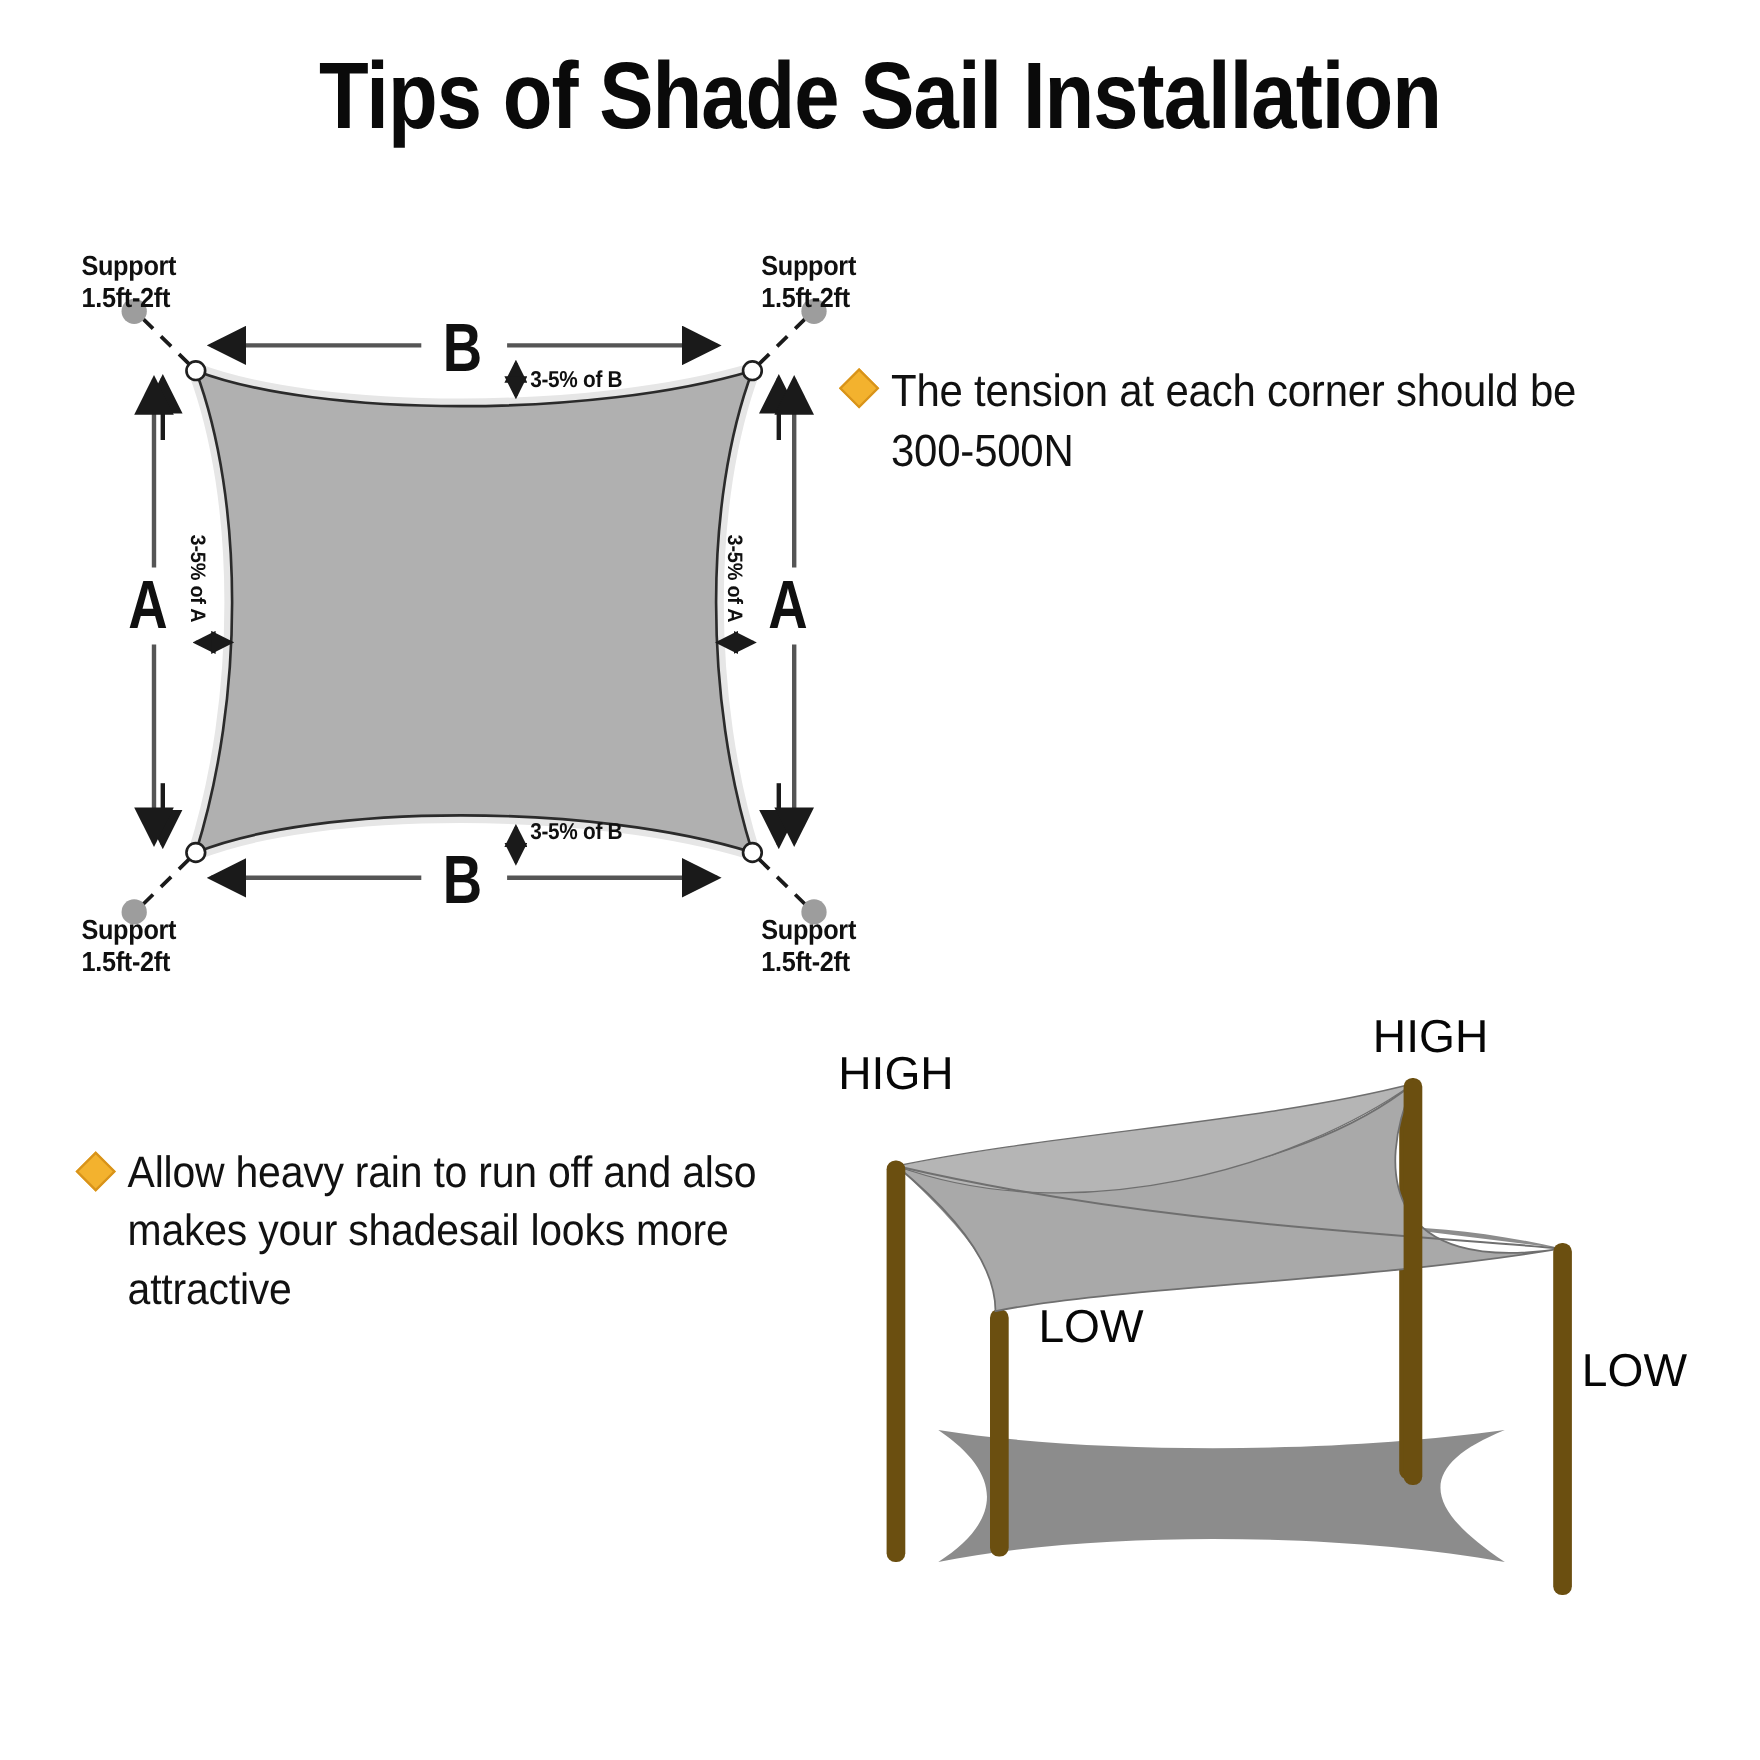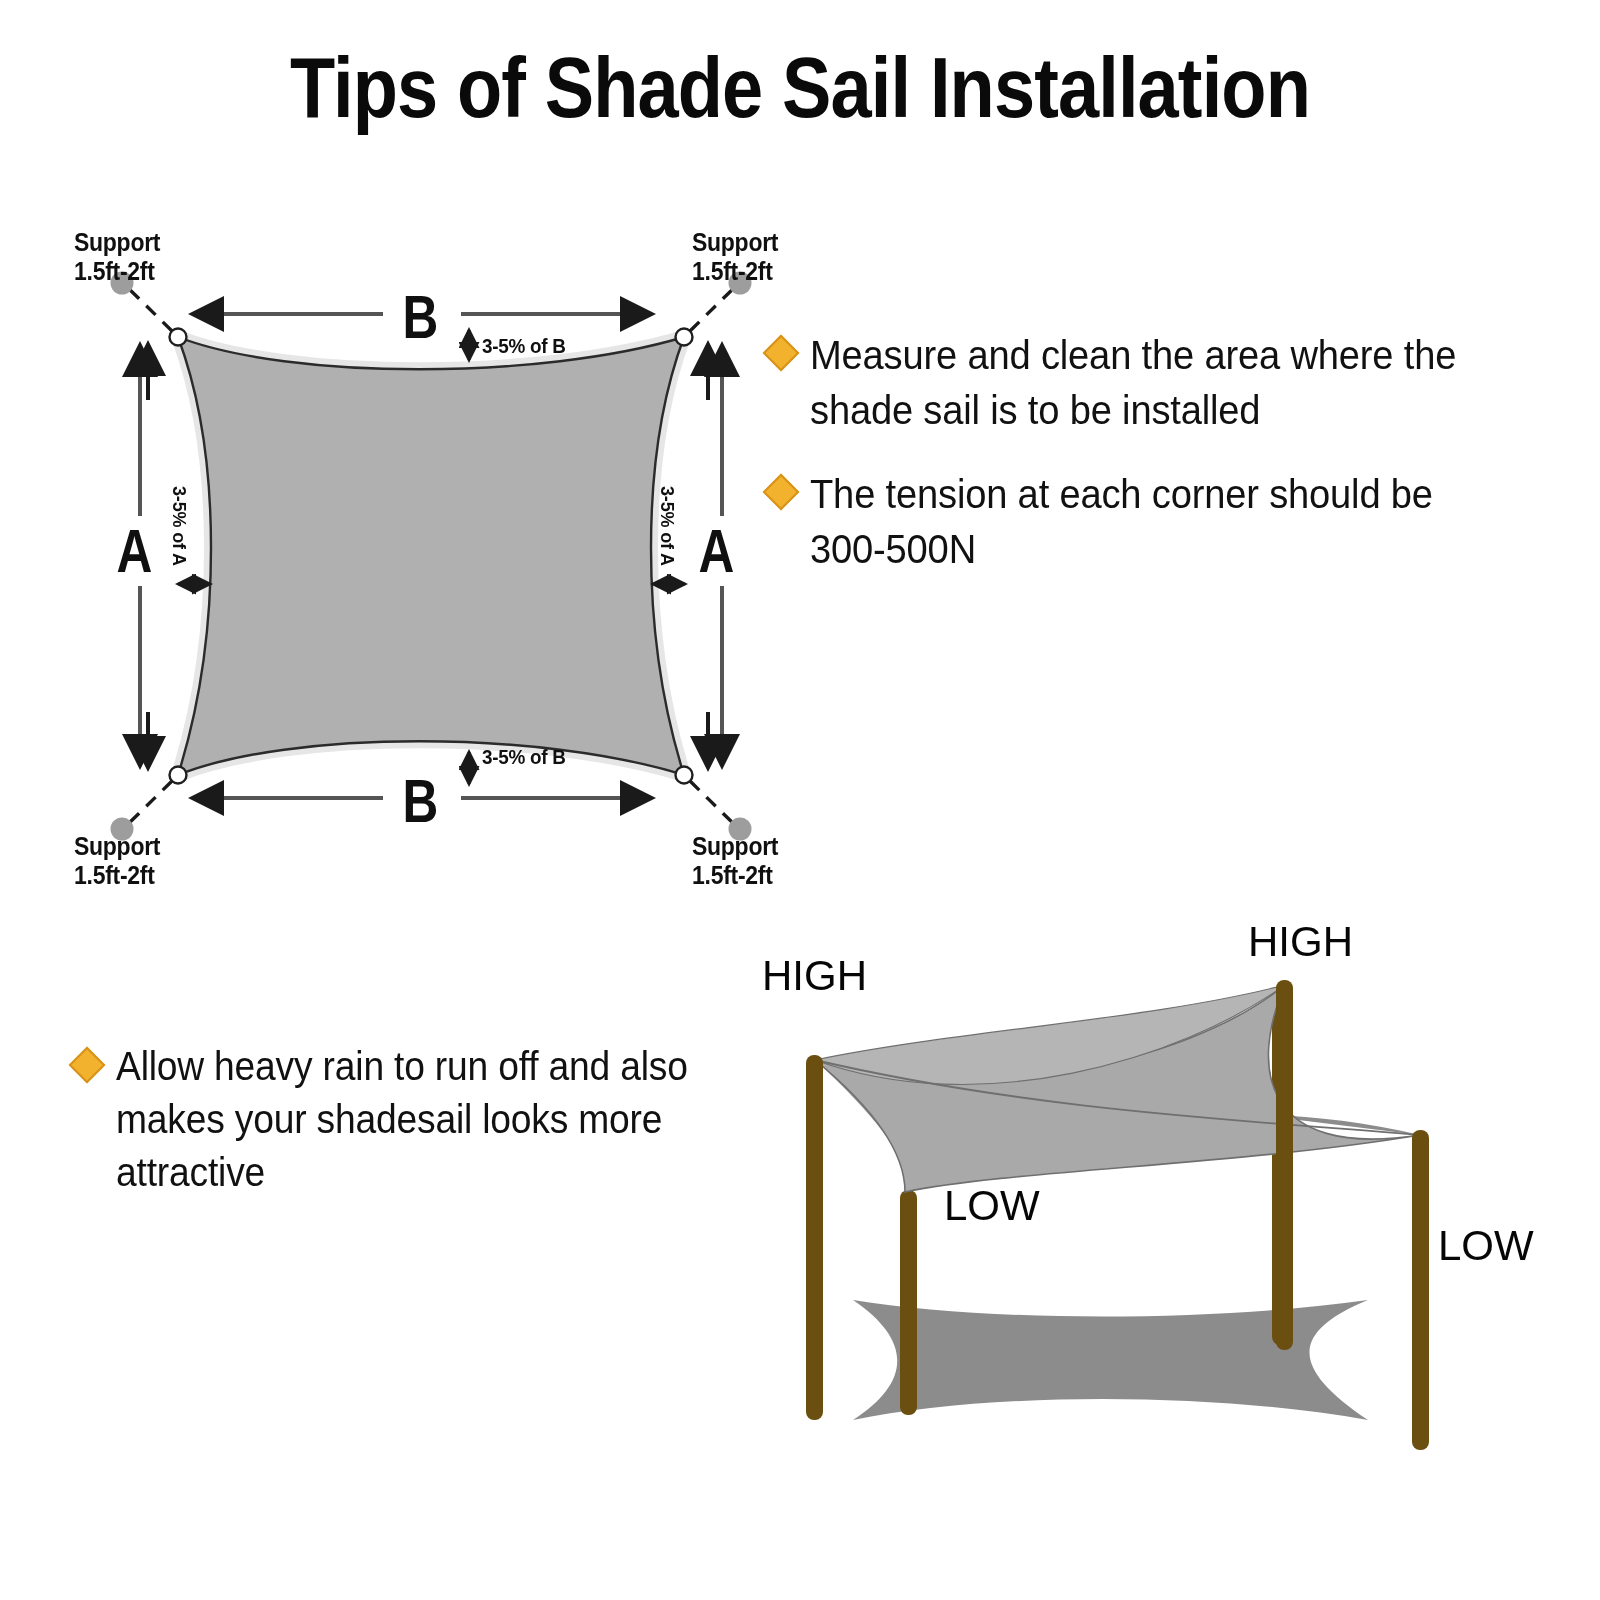--- a/index.html
+++ b/index.html
@@ -264,24 +264,20 @@
 <div class="dlabel pct-label" style="left:482px; top:334px;">3-5% of B</div>
 
 <div class="dlabel pct-label" style="left:482px; top:745px;">3-5% of B</div>
 
 <div class="dlabel pct-rot" style="left:190px; top:486px; transform: rotate(90deg) scaleX(0.95);">3-5% of A</div>
 
 <div class="dlabel pct-rot" style="left:678px; top:486px; transform: rotate(90deg) scaleX(0.95);">3-5% of A</div>
 
 <div class="bullet-list" id="tips-upper-right">
 
-  <div class="bullet-row">
-    <span class="bullet-diamond"></span>
-    <span class="bullet-text">Measure and clean the area where the shade sail is to be installed</span>
-  </div>
 
 
   <div class="bullet-row">
     <span class="bullet-diamond"></span>
     <span class="bullet-text">The tension at each corner should be 300-500N</span>
   </div>
 </div>
 
 <div class="bullet-list" id="tips-lower-left">
 

